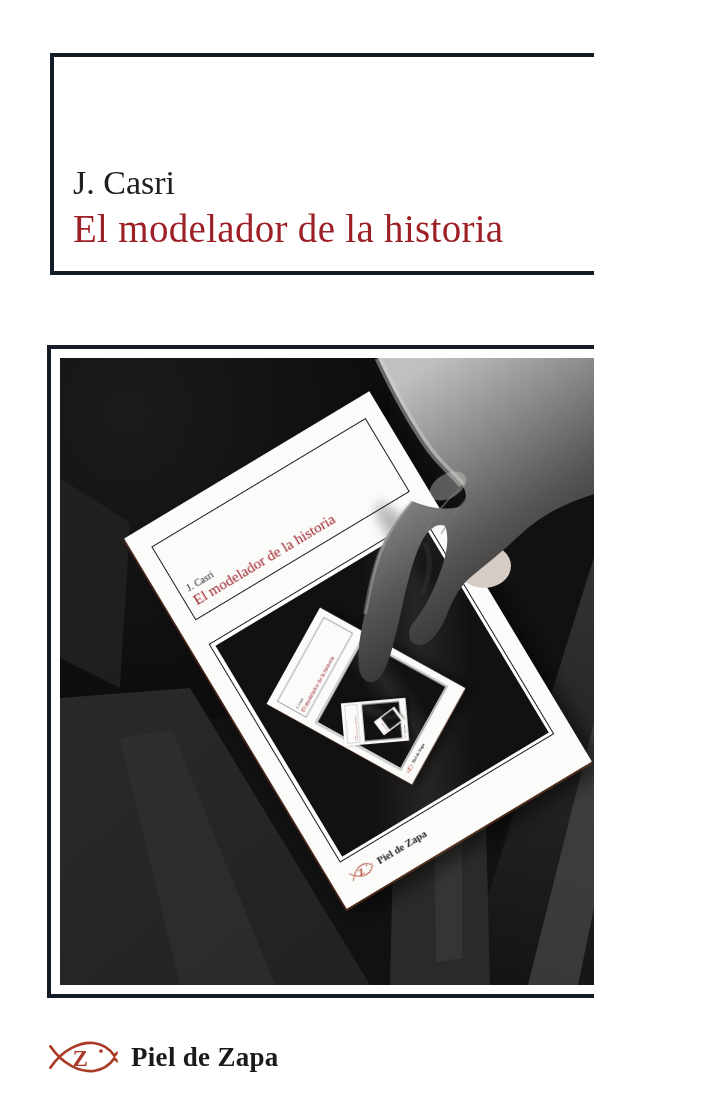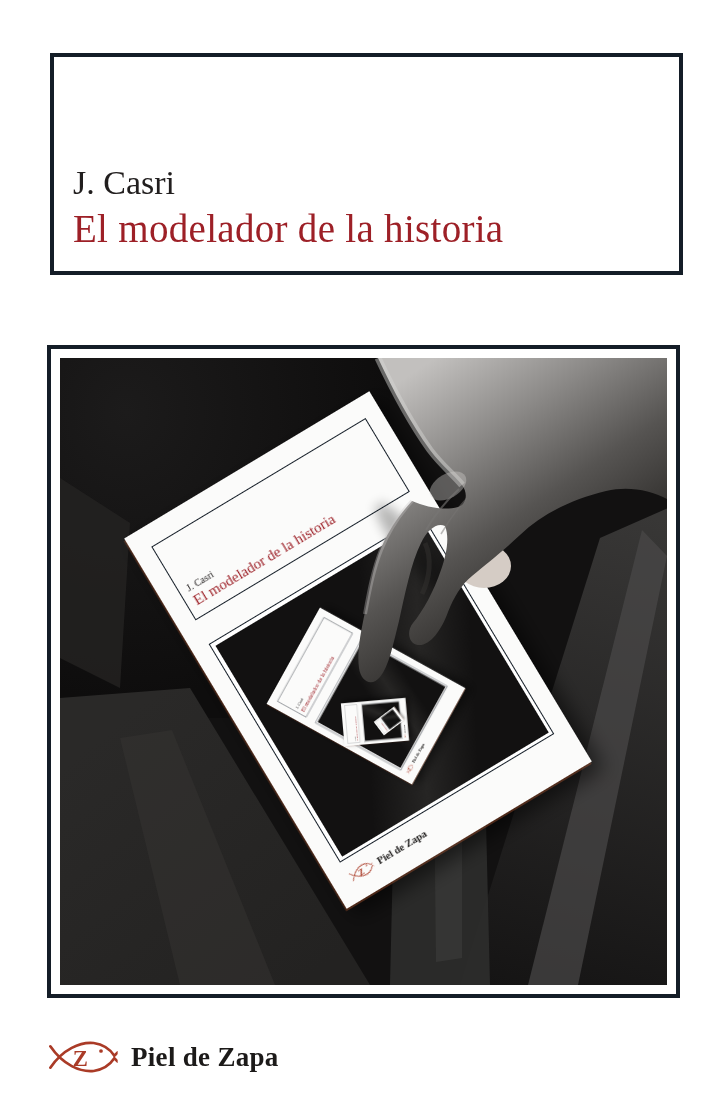--- a/index.html
+++ b/index.html
@@ -1,16 +1,16 @@
 <!DOCTYPE html>
 <html><head>
 <meta charset="utf-8">
 <style>
   html,body{margin:0;padding:0;background:#ffffff;}
-  .page{position:relative;width:723px;height:1108px;background:#ffffff;overflow:hidden;
+  .page{position:relative;width:594px;height:1108px;background:#ffffff;overflow:hidden;
         font-family:"Liberation Serif","DejaVu Serif",serif;}
 
   
   .title-box{position:absolute;left:50px;top:53px;width:633px;height:222px;
              box-sizing:border-box;border:4px solid #141d27;background:#fff;
              display:flex;flex-direction:column;justify-content:flex-end;
              padding:0 0 18px 19px;}
   .author{font-size:34px;line-height:1.35;color:#211e1e;}
   .title{font-size:39px;line-height:1.2;color:#9d2027;letter-spacing:.3px;}
 

